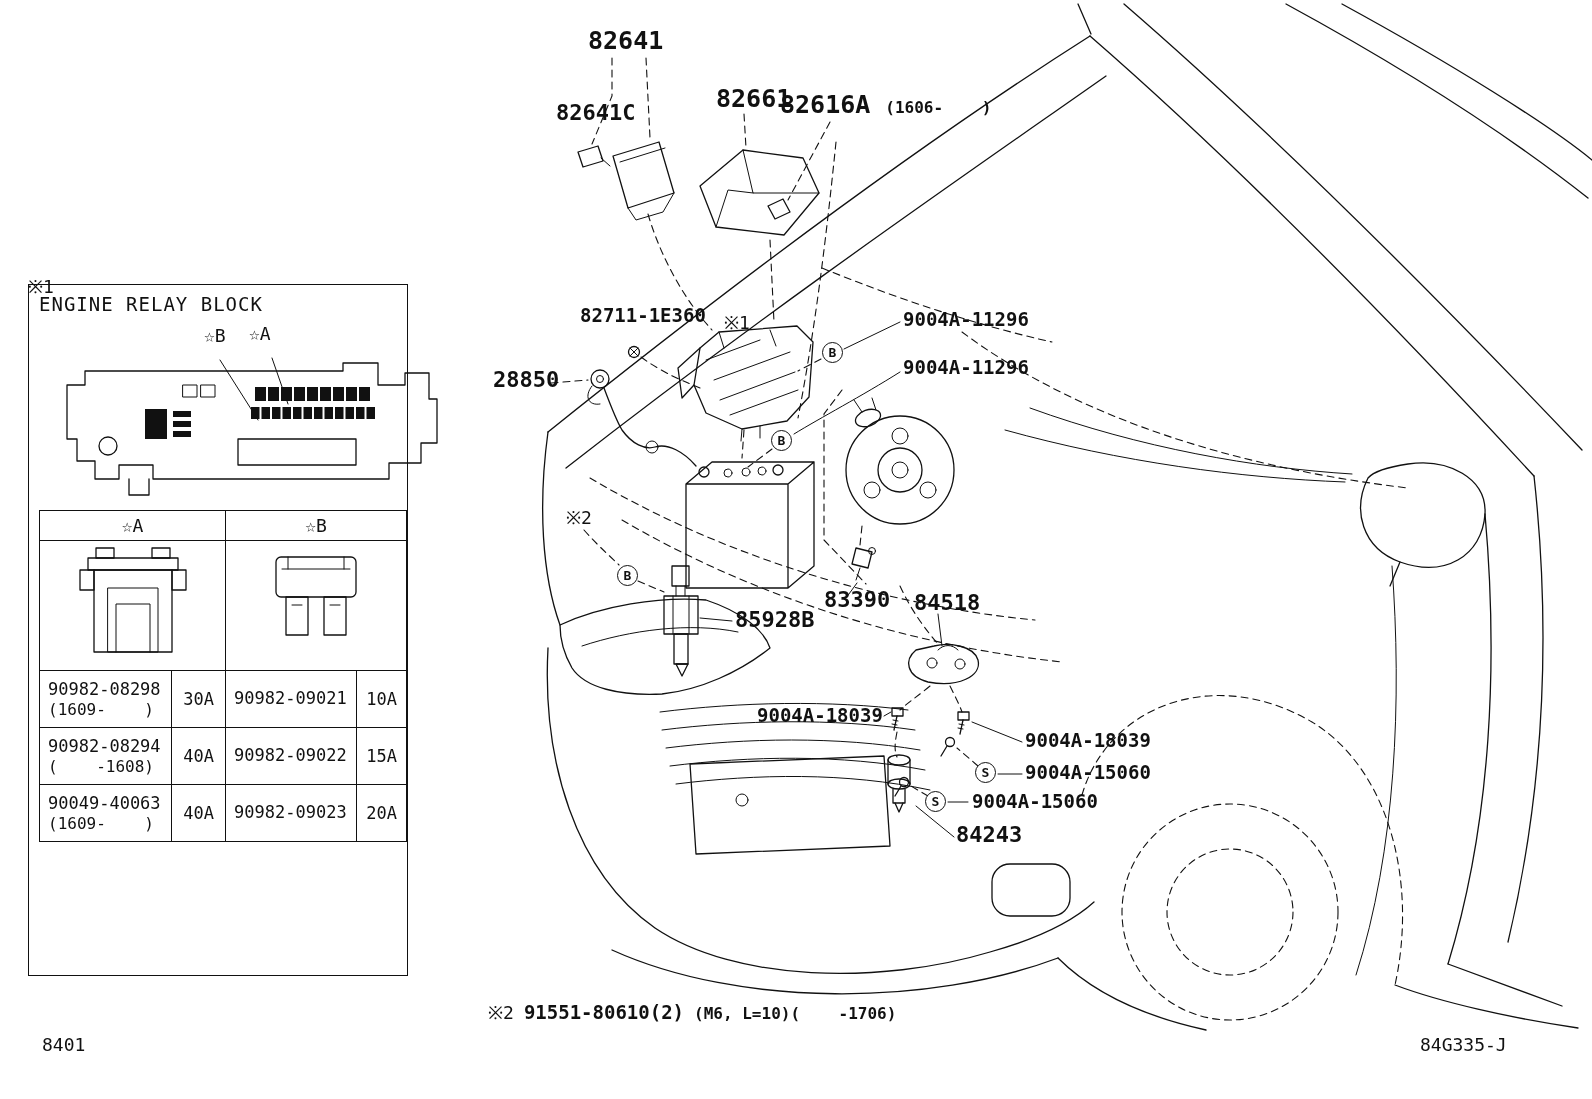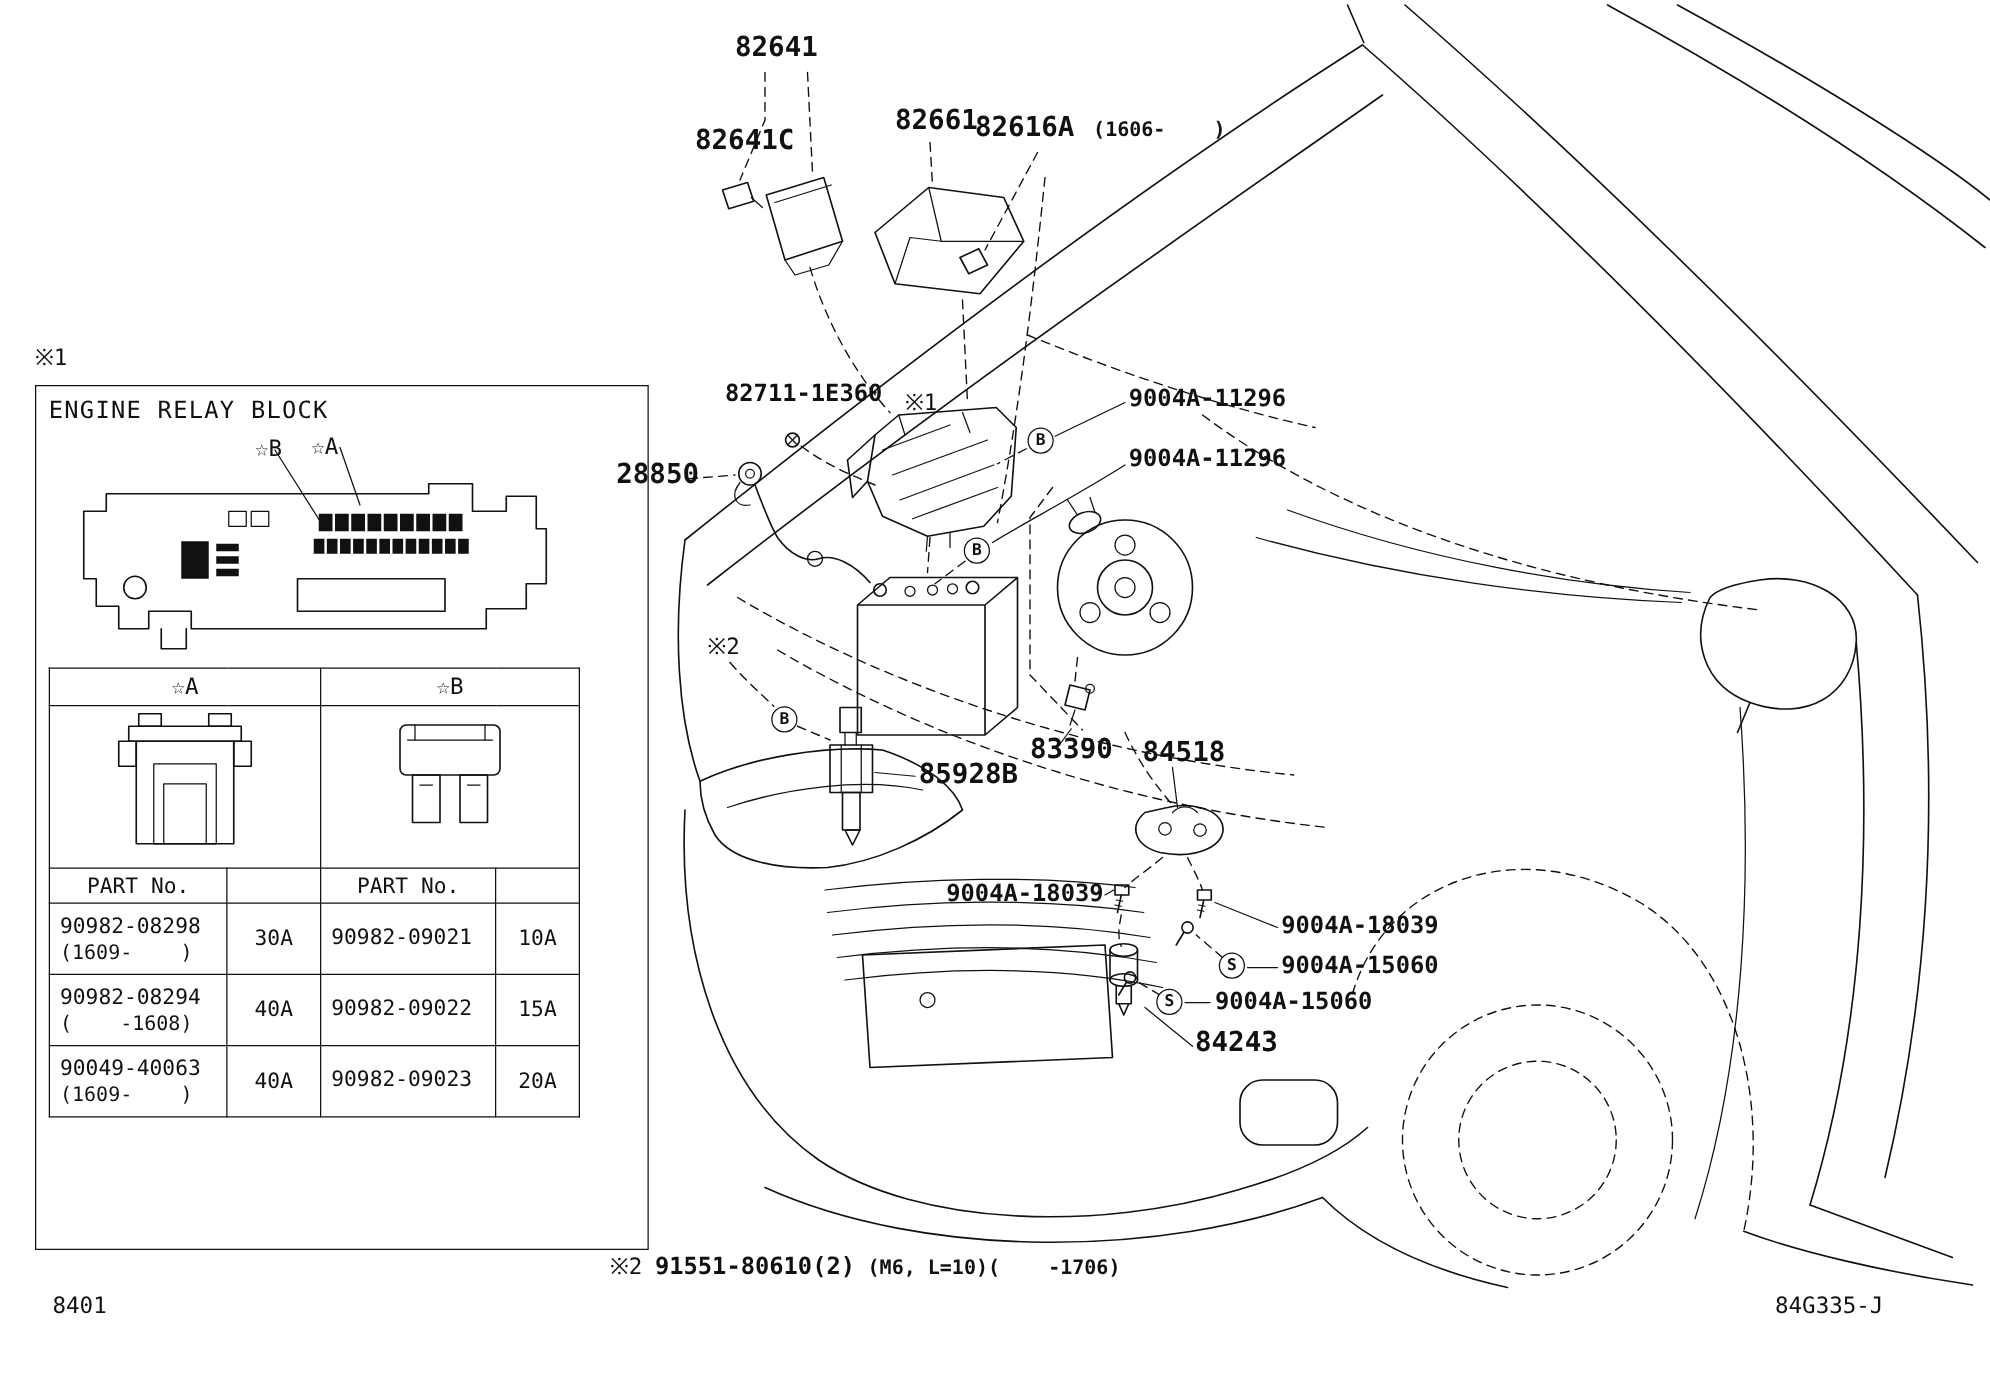--- a/index.html
+++ b/index.html
@@ -9,34 +9,34 @@
     font-family:"DejaVu Sans Mono", monospace; overflow:hidden;
   }
   #stage { position:absolute; inset:0; }
   svg.art { position:absolute; left:0; top:0; }
   .s    { fill:none; stroke:#111; stroke-width:1.3; stroke-linecap:round; stroke-linejoin:round; }
   .thin { fill:none; stroke:#111; stroke-width:1;   stroke-linecap:round; stroke-linejoin:round; }
   .d    { fill:none; stroke:#111; stroke-width:1.1; stroke-dasharray:7 5; stroke-linecap:round; }
   .blk  { fill:#111; stroke:none; }
 
   .callout { position:absolute; white-space:pre; font-weight:bold; line-height:1; }
-  .sz25 { font-size:22px; }
+  .sz25 { font-size:25px; }
   .sz22 { font-size:22px; }
   .sz19 { font-size:19px; }
   .sz18 { font-size:18px; font-weight:normal; }
   .sz16 { font-size:16px; }
   .grp  { display:flex; align-items:baseline; gap:15px;justify-content:center; }
 
   .circle-letter {
     position:absolute; width:21px; height:21px; border:1.5px solid #111;
     border-radius:50%; background:#fff; font-size:13px; font-weight:bold;
     display:flex; align-items:center; justify-content:center; z-index:3;
   }
 
-  #panel { position:absolute; left:28px; top:308px; width:491px; height:692px;
+  #panel { position:absolute; left:28px; top:284px; width:380px; height:692px;
            border:1.5px solid #111; z-index:2; }
   #panel .title { position:absolute; left:10px; top:8px; font-size:19px; letter-spacing:1px; white-space:pre; }
   .star { position:absolute; font-size:18px; white-space:pre; }
 
   table.fuse { position:absolute; left:10px; top:225px; border-collapse:collapse; table-layout:fixed; }
   table.fuse td { border:1.5px solid #111; font-size:17px; vertical-align:middle; overflow:hidden; }
   td.part { padding-left:8px; }
   td.amp  { text-align:center; }
   td.pn   { text-align:center; font-size:17px; }
   td.img  { text-align:center; vertical-align:middle; }
@@ -302,26 +302,20 @@
         <td class="img" colspan="2">
           <svg width="120" height="110" viewBox="0 0 120 110">
             <rect class="s" x="20" y="8" width="80" height="40" rx="5"></rect>
             <path class="thin" d="M 26,20 L 94,20 M 32,8 L 32,20 M 88,8 L 88,20"></path>
             <rect class="s" x="30" y="48" width="22" height="38"></rect>
             <rect class="s" x="68" y="48" width="22" height="38"></rect>
             <path class="thin" d="M 36,56 L 46,56 M 74,56 L 84,56"></path>
           </svg>
         </td>
       </tr>
-      <tr style="height:28px;">
-        <td class="pn">PART No.</td>
-        <td class="amp"></td>
-        <td class="pn">PART No.</td>
-        <td class="amp"></td>
-      </tr>
       <tr style="height:57px;">
         <td class="part">
               <div class="pnum">90982-08298</div>
               <div class="pdate">(1609-    )</div>
             </td>
         <td class="amp">30A</td>
         <td class="part">
               <div class="pnum">90982-09021</div>
             </td>
         <td class="amp">10A</td>

